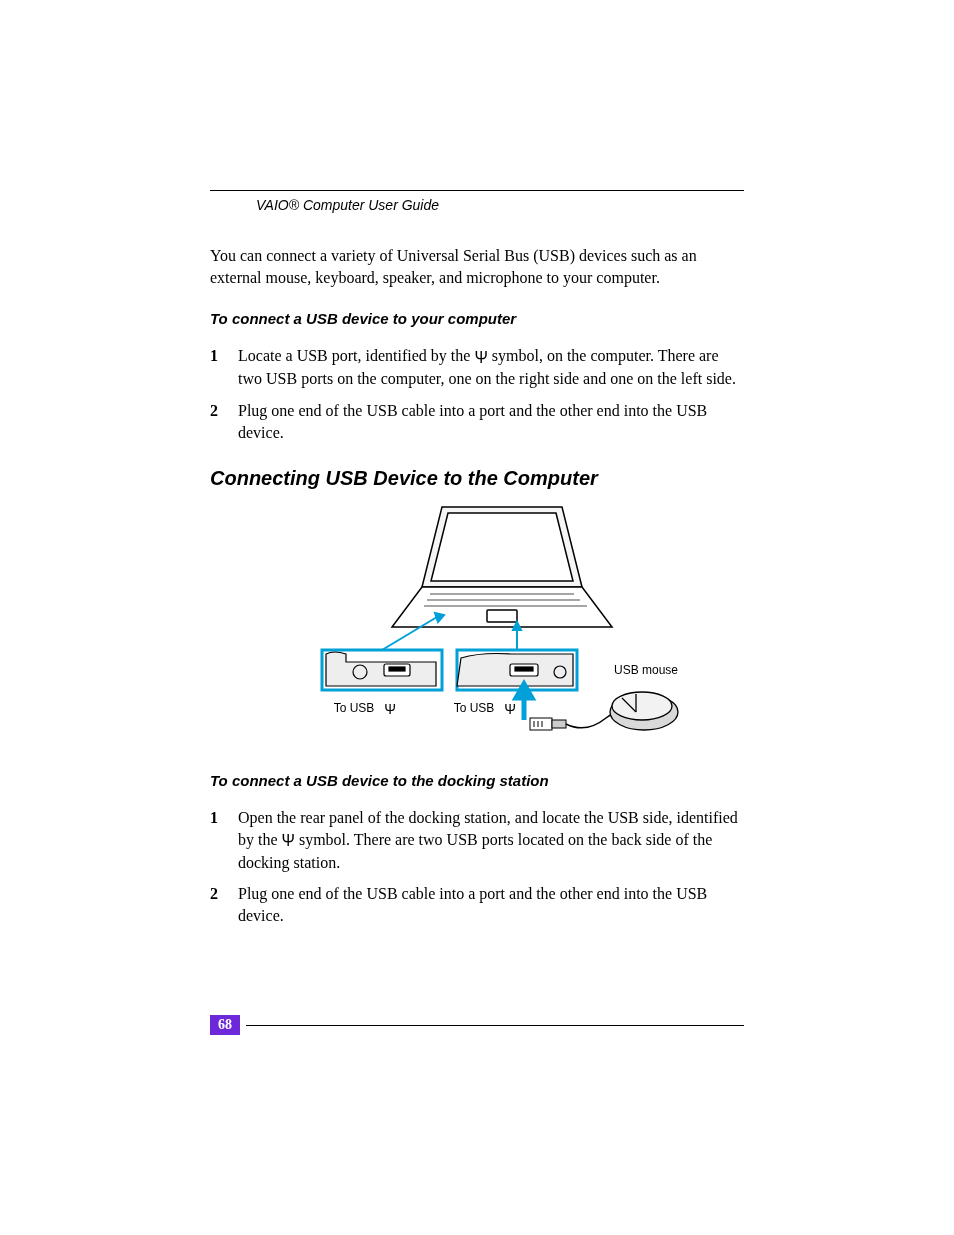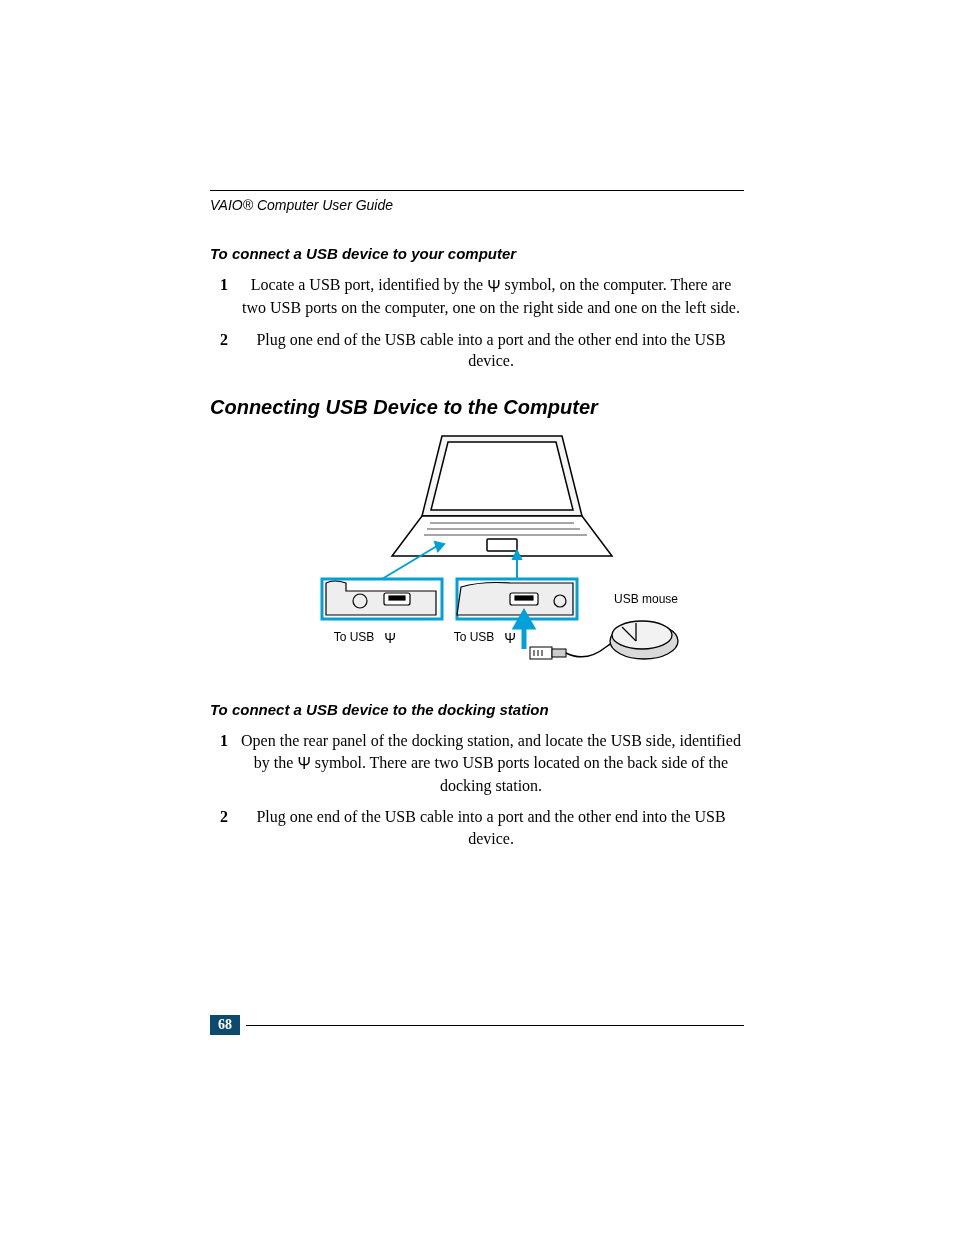--- a/index.html
+++ b/index.html
@@ -18,20 +18,21 @@
   }
   .header-rule {
     border-top: 1.5px solid #000;
     margin-bottom: 6px;
   }
   .header-text {
     font-family: Arial, Helvetica, sans-serif;
     font-style: italic;
     font-size: 14px;
     margin-bottom: 32px;
+    margin-left: 46px;
   }
   h1.title {
     font-family: Arial, Helvetica, sans-serif;
     font-style: italic;
     font-weight: bold;
     font-size: 25px;
     margin: 0 0 12px 0;
   }
   .intro {
     font-size: 16px;
@@ -41,23 +42,22 @@
   h2.subhead {
     font-family: Arial, Helvetica, sans-serif;
     font-style: italic;
     font-weight: bold;
     font-size: 15px;
     margin: 0 0 10px 0;
   }
   ol.steps {
     list-style: none;
     padding: 0;
-    margin: 12px 0 24px 0;
+    margin: 18px 0 24px 0;
     counter-reset: step;
-    text-align: center;
   }
   ol.steps > li {
     counter-increment: step;
     display: flex;
     font-size: 16px;
     line-height: 1.35;
     margin-bottom: 10px;
   }
   ol.steps > li::before {
     content: counter(step);
@@ -89,21 +89,21 @@
     position: absolute;
     left: 210px;
     right: 210px;
     bottom: 200px;
   }
   .footer-rule-wrap {
     display: flex;
     align-items: center;
   }
   .page-badge {
-    background: #0c4a6e;
+    background: #6d28d9;
     color: #fff;
     font-family: "Times New Roman", Times, serif;
     font-weight: bold;
     font-size: 14px;
     padding: 2px 8px;
     margin-right: 6px;
   }
   .footer-rule {
     flex: 1;
     border-top: 1.5px solid #000;
@@ -111,20 +111,21 @@
 </style>
 </head>
 <body>
 
 <div class="page">
 
   <div class="header-rule"></div>
   <div class="header-text">VAIO® Computer User Guide</div>
 
 
+  <p class="intro">You can connect a variety of Universal Serial Bus (USB) devices such as an external mouse, keyboard, speaker, and microphone to your computer.</p>
 
   <h2 class="subhead">To connect a USB device to your computer</h2>
   <ol class="steps">
     <li>
       <span>
         <span>Locate a USB port, identified by the </span>
         <span class="usb-glyph">Ψ</span>
         <span> symbol, on the computer. There are two USB ports on the computer, one on the right side and one on the left side.</span>
       </span>
     </li>

